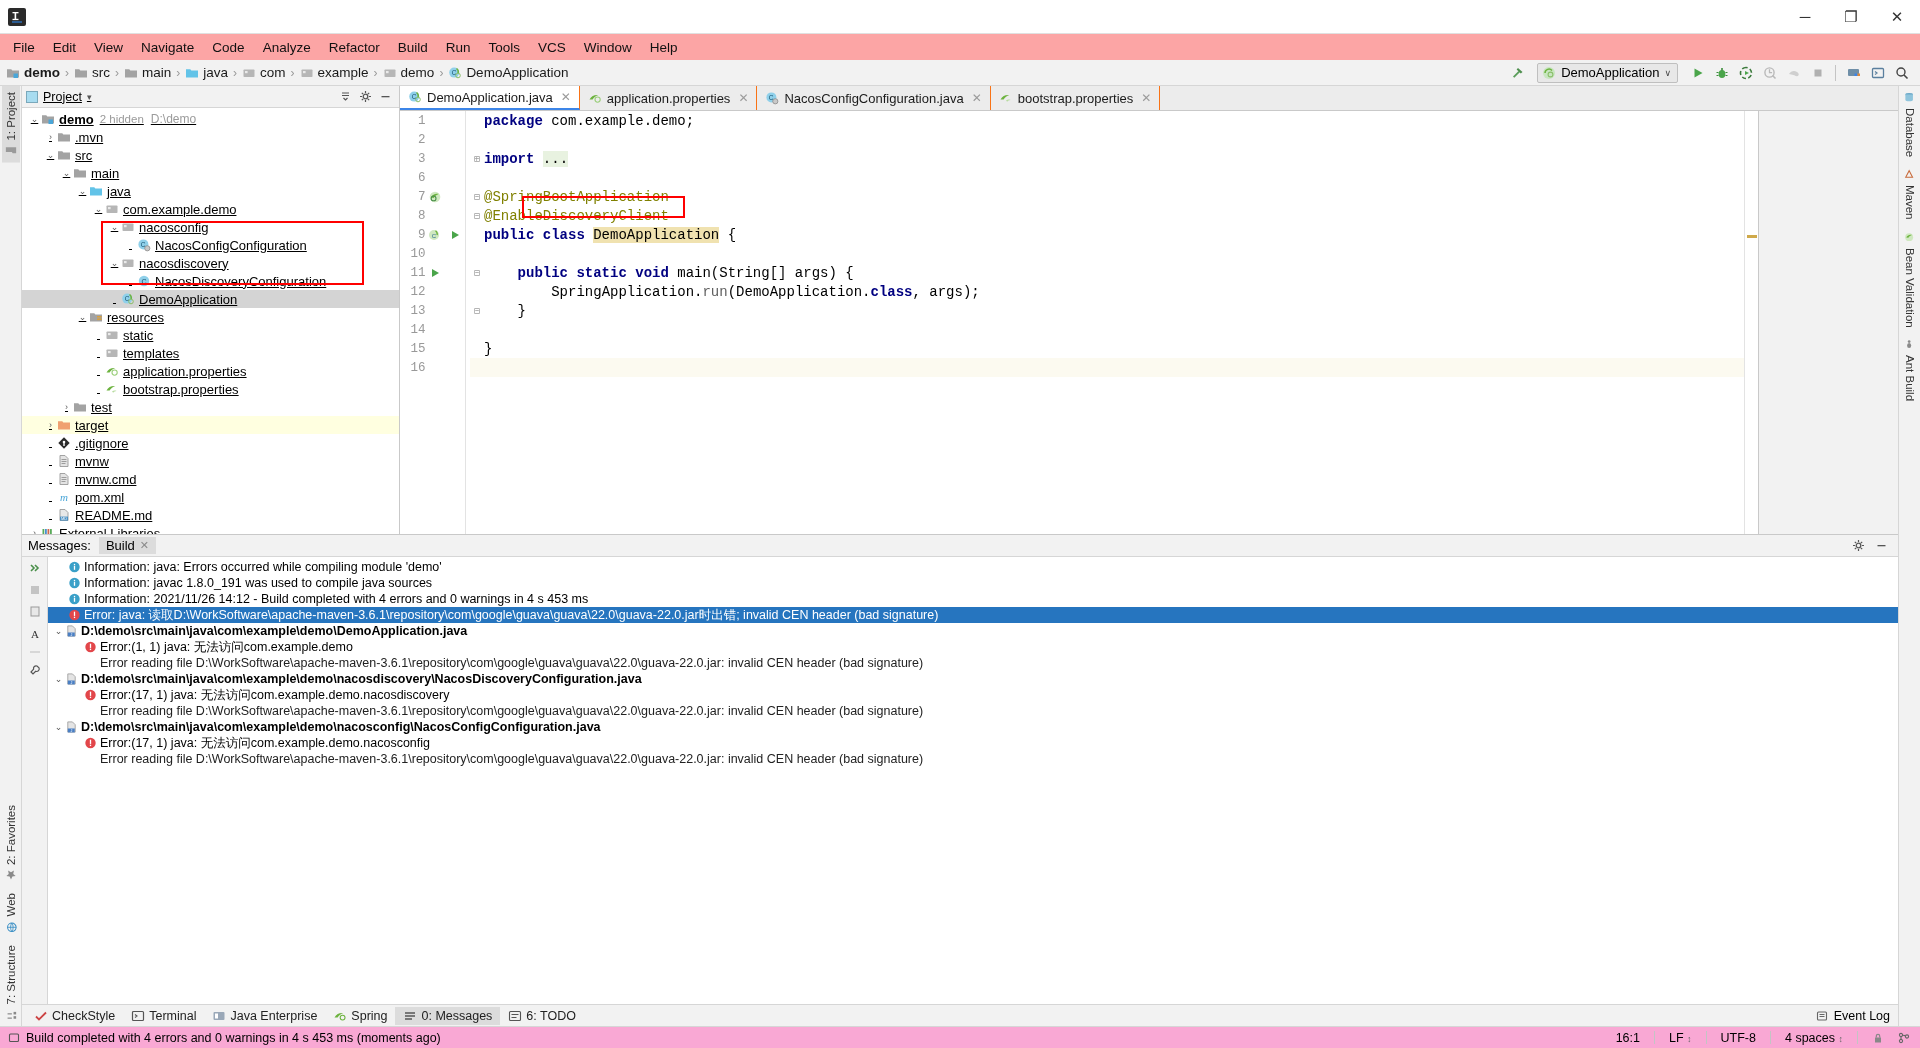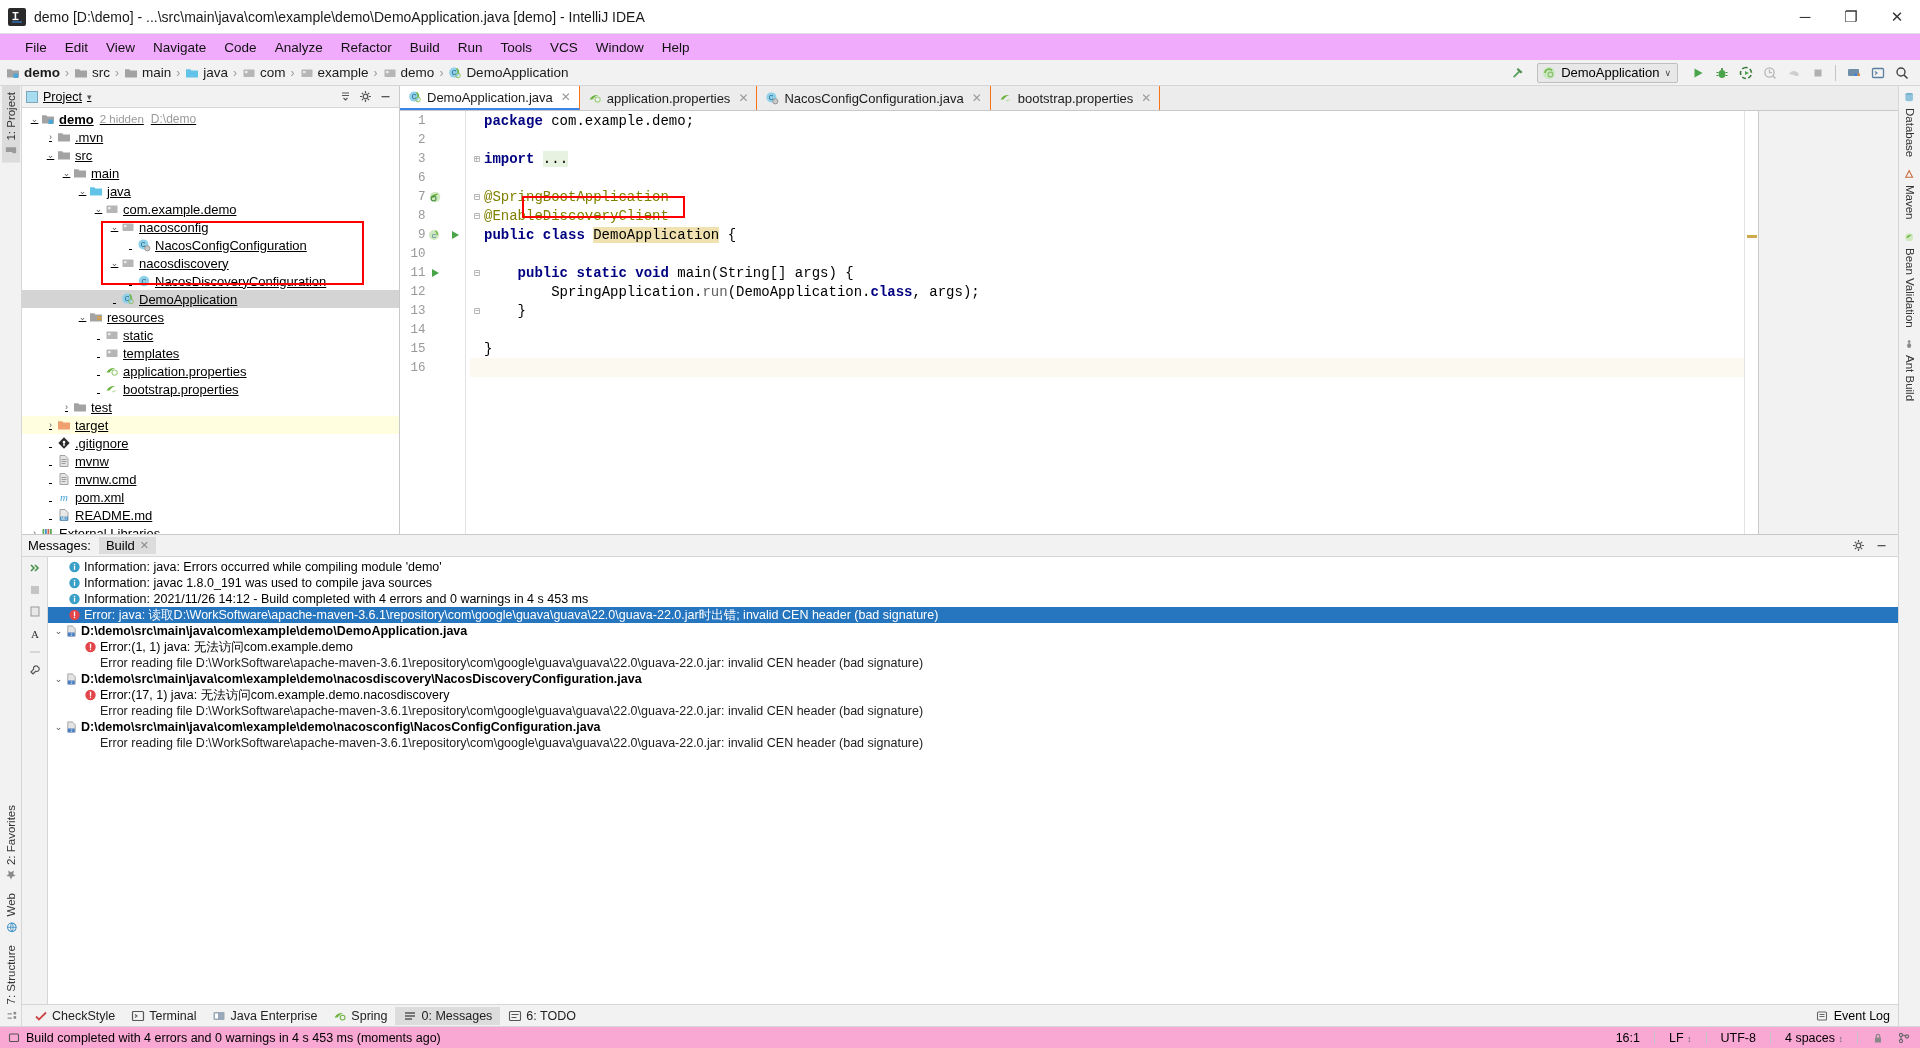--- a/index.html
+++ b/index.html
@@ -24,21 +24,21 @@
     display: flex; align-items: center; justify-content: center; border-radius: 2px;
   }
   .titlebar .title { font-size: 14px; color: #1a1a1a; }
   .titlebar .wbtns { margin-left: auto; display: flex; }
   .titlebar .wbtn {
     width: 46px; height: 33px; display: flex; align-items: center; justify-content: center;
     font-size: 15px; color: #333;
   }
 
   
-  .menubar { height: 26px; background: #f0abfc; display: flex; align-items: center; padding-left: 16px; flex: 0 0 26px; }
+  .menubar { height: 26px; background: #fca5a5; display: flex; align-items: center; padding-left: 4px; flex: 0 0 26px; }
   .menu-item { padding: 3px 9px; font-size: 13.5px; color: #111; cursor: default; }
 
   
   .toolbar { height: 26px; background: #f2f2f2; display: flex; align-items: center; padding-left: 6px; flex: 0 0 26px; border-bottom: 1px solid #d6d6d6; }
   .crumb { display: flex; align-items: center; font-size: 13.5px; color: #1a1a1a; }
   .crumb .sep { color: #9a9a9a; margin: 0 5px; font-size: 12px; }
   .crumb .ic { margin-right: 4px; display: inline-flex; }
   .crumb .b { font-weight: bold; }
   .tb-right { margin-left: auto; display: flex; align-items: center; padding-right: 8px; gap: 3px; }
   .runconfig {
@@ -147,21 +147,20 @@
   <div class="titlebar">
     <div class="logo">
       <svg width="14" height="14" viewBox="0 0 14 14">
           <rect x="0" y="0" width="14" height="14" fill="#2a2a2a"></rect>
           <rect x="2.5" y="2" width="6" height="1.3" fill="#fff"></rect>
           <rect x="4.6" y="2" width="1.6" height="8" fill="#fff"></rect>
           <rect x="2.5" y="8.8" width="6" height="1.3" fill="#fff"></rect>
           <rect x="2" y="11.4" width="10" height="1.2" fill="#2e7cd6"></rect>
         </svg>
     </div>
-    <div class="title">demo [D:\demo] - ...\src\main\java\com\example\demo\DemoApplication.java [demo] - IntelliJ IDEA</div>
     <div class="wbtns">
       <div class="wbtn">─</div>
       <div class="wbtn">❐</div>
       <div class="wbtn close">✕</div>
     </div>
   </div>
 
   <div class="menubar" id="menubar">
       <div class="menu-item">File</div>
       <div class="menu-item">Edit</div>
@@ -1005,20 +1004,30 @@
               <div class="mrow" style="padding-left:4px">
                 <span class="marrow">⌄</span>
                 <span class="mi">
                   <svg width="14" height="14" viewBox="0 0 14 14">
                     <path d="M3 1.5h5l3 3v8H3z" fill="#e4e4e4" stroke="#9a9a9a" stroke-width="0.9"></path>
                     <rect x="3" y="8.6" width="7.5" height="4.2" fill="#4a7fc4"></rect>
                     <text x="6.8" y="12.1" font-size="4" font-family="Liberation Sans" fill="#fff" text-anchor="middle">J</text>
                   </svg>
                 </span>
                 <span class="mfile">D:\demo\src\main\java\com\example\demo\nacosconfig\NacosConfigConfiguration.java</span>
+              </div>
+              <div class="mrow" style="padding-left:36px">
+                <span class="mi">
+                  <svg width="14" height="14" viewBox="0 0 14 14">
+                    <circle cx="7" cy="7" r="5.6" fill="#e2464a"></circle>
+                    <rect x="6.3" y="3.4" width="1.4" height="4.6" fill="#fff"></rect>
+                    <rect x="6.3" y="8.8" width="1.4" height="1.5" fill="#fff"></rect>
+                  </svg>
+                </span>
+                <span class="">Error:(17, 1)  java: 无法访问com.example.demo.nacosconfig</span>
               </div>
               <div class="mrow" style="padding-left:52px">
                 <span class="mdetail">Error reading file D:\WorkSoftware\apache-maven-3.6.1\repository\com\google\guava\guava\22.0\guava-22.0.jar: invalid CEN header (bad signature)</span>
               </div>
             </div>
         </div>
       </div>
 
       <div class="tw-bar" id="twbar">
           <div class="tw-btn">

